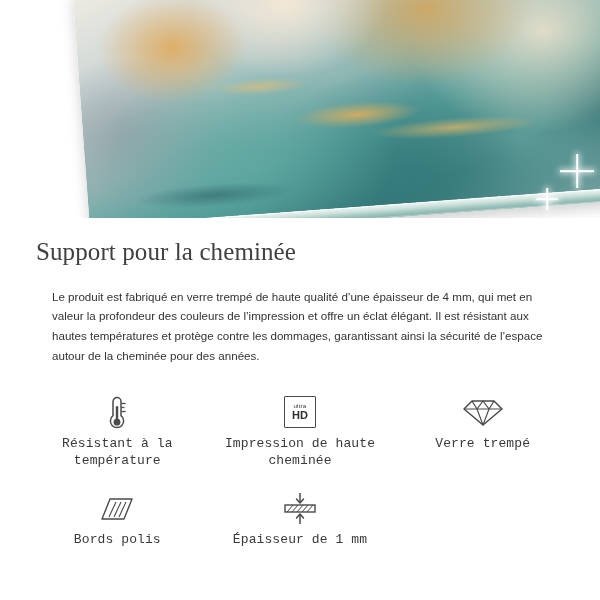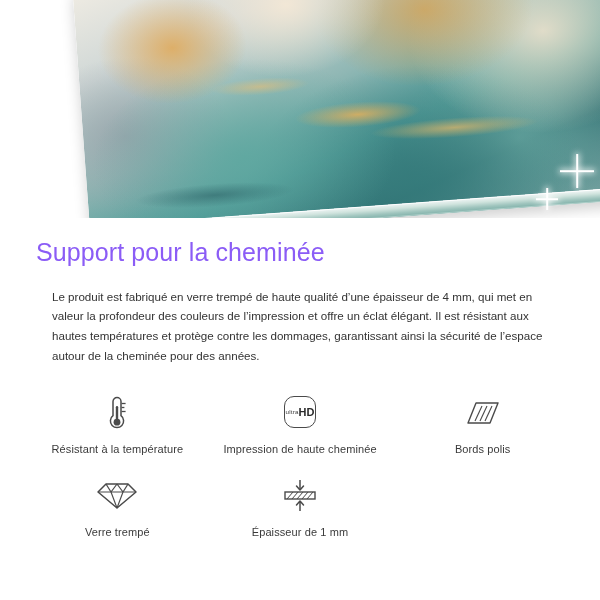--- a/index.html
+++ b/index.html
@@ -110,25 +110,25 @@
   .sparkle-a { right: 6px; bottom: 30px; }
   .sparkle-b { right: 42px; bottom: 8px; width: 22px; height: 22px; }
   .sparkle-b:before { width: 22px; }
   .sparkle-b:after { height: 22px; }
 
   
   .content {
     padding: 18px 36px 0 36px;
   }
   .headline {
-    font-family: Liberation Sans, sans-serif;
+    font-family: Liberation Serif, serif;
     font-size: 25px;
     line-height: 1.30;
     font-weight: 400;
-    color: #8b5cf6;
+    color: #404040;
     margin: 0 0 18px 0;
     letter-spacing: 0.1px;
   }
   .headline .line2 { display: block; }
   .body-copy {
     font-size: 11.6px;
     line-height: 1.72;
     color: #333333;
     margin: 16px;
     max-width: 530px;
@@ -149,33 +149,33 @@
     justify-content: flex-start;
     text-align: center;
   }
   .feature-icon {
     height: 48px;
     display: flex;
     align-items: center;
     justify-content: center;
   }
   .feature-label {
-    margin-top: 6px;
-    font-size: 11px;
+    font-size: 13px;
     color: #3a3a3a;
     line-height: 1.3;
     letter-spacing: 0.1px;
+    font-family: Liberation Mono, monospace;
   }
   .hd-badge {
     width: 30px;
     height: 30px;
     border: 1.6px solid #4a4a4a;
-    border-radius: 10px;
+    border-radius: 1px;
     display: flex;
-    flex-direction: row;
+    flex-direction: column;
     align-items: center;
     justify-content: center;
     line-height: 1;
   }
   .hd-badge .u {
     font-size: 6.2px;
     letter-spacing: 0.2px;
     color: #3a3a3a;
   }
   .hd-badge .hd {
@@ -227,47 +227,47 @@
     <div class="feature">
       <div class="feature-icon">
         <div class="hd-badge">
           <span class="u">ultra</span>
           <span class="hd">HD</span>
         </div>
       </div>
       <div class="feature-label">Impression de haute cheminée</div>
     </div>
 
-
-    <div class="feature">
-      <div class="feature-icon">
-        <svg width="38" height="34" viewBox="0 0 38 34">
-          <path d="M4 28 L26 28 L34 8 L12 8 Z" fill="none" stroke="#4a4a4a" stroke-width="1.4" stroke-linejoin="round"></path>
-          <line x1="11" y1="26" x2="18" y2="11" stroke="#4a4a4a" stroke-width="1.1"></line>
-          <line x1="16" y1="26" x2="23" y2="11" stroke="#4a4a4a" stroke-width="1.1"></line>
-          <line x1="21" y1="26" x2="28" y2="11" stroke="#4a4a4a" stroke-width="1.1"></line>
-        </svg>
-      </div>
-      <div class="feature-label">Bords polis</div>
-    </div>
 
     <div class="feature">
       <div class="feature-icon">
         <svg width="42" height="34" viewBox="0 0 42 34">
           <path d="M10 6 H32 L40 14 L21 30 L2 14 Z" fill="none" stroke="#4a4a4a" stroke-width="1.5" stroke-linejoin="round"></path>
           <line x1="2" y1="14" x2="40" y2="14" stroke="#4a4a4a" stroke-width="1.2"></line>
           <line x1="10" y1="6" x2="15" y2="14" stroke="#4a4a4a" stroke-width="1.2"></line>
           <line x1="32" y1="6" x2="27" y2="14" stroke="#4a4a4a" stroke-width="1.2"></line>
           <line x1="15" y1="14" x2="21" y2="30" stroke="#4a4a4a" stroke-width="1.2"></line>
           <line x1="27" y1="14" x2="21" y2="30" stroke="#4a4a4a" stroke-width="1.2"></line>
           <line x1="15" y1="14" x2="21" y2="6" stroke="#4a4a4a" stroke-width="1.2"></line>
           <line x1="27" y1="14" x2="21" y2="6" stroke="#4a4a4a" stroke-width="1.2"></line>
         </svg>
       </div>
       <div class="feature-label">Verre trempé</div>
+    </div>
+
+    <div class="feature">
+      <div class="feature-icon">
+        <svg width="38" height="34" viewBox="0 0 38 34">
+          <path d="M4 28 L26 28 L34 8 L12 8 Z" fill="none" stroke="#4a4a4a" stroke-width="1.4" stroke-linejoin="round"></path>
+          <line x1="11" y1="26" x2="18" y2="11" stroke="#4a4a4a" stroke-width="1.1"></line>
+          <line x1="16" y1="26" x2="23" y2="11" stroke="#4a4a4a" stroke-width="1.1"></line>
+          <line x1="21" y1="26" x2="28" y2="11" stroke="#4a4a4a" stroke-width="1.1"></line>
+        </svg>
+      </div>
+      <div class="feature-label">Bords polis</div>
     </div>
 
     <div class="feature">
       <div class="feature-icon">
         <svg width="42" height="36" viewBox="0 0 42 36">
           <line x1="21" y1="3" x2="21" y2="12" stroke="#4a4a4a" stroke-width="1.5"></line>
           <path d="M17.5 9 L21 13 L24.5 9" fill="none" stroke="#4a4a4a" stroke-width="1.5" stroke-linecap="round" stroke-linejoin="round"></path>
           <rect x="6" y="15" width="30" height="7" fill="none" stroke="#4a4a4a" stroke-width="1.4"></rect>
           <line x1="8" y1="22" x2="14" y2="15" stroke="#4a4a4a" stroke-width="1"></line>
           <line x1="13" y1="22" x2="19" y2="15" stroke="#4a4a4a" stroke-width="1"></line>

